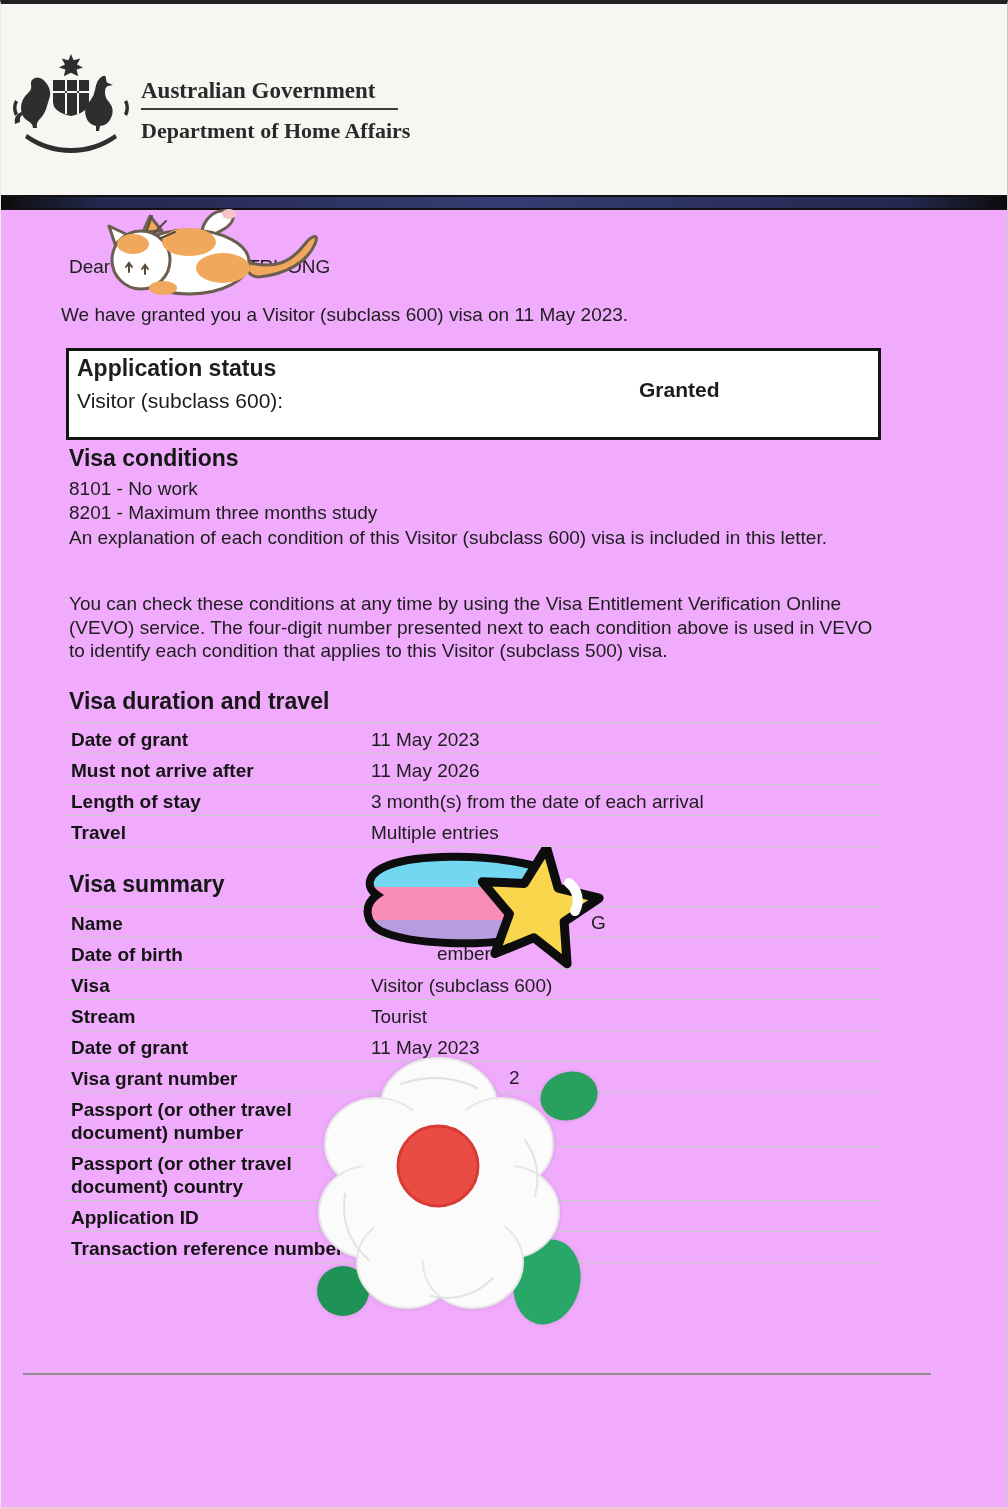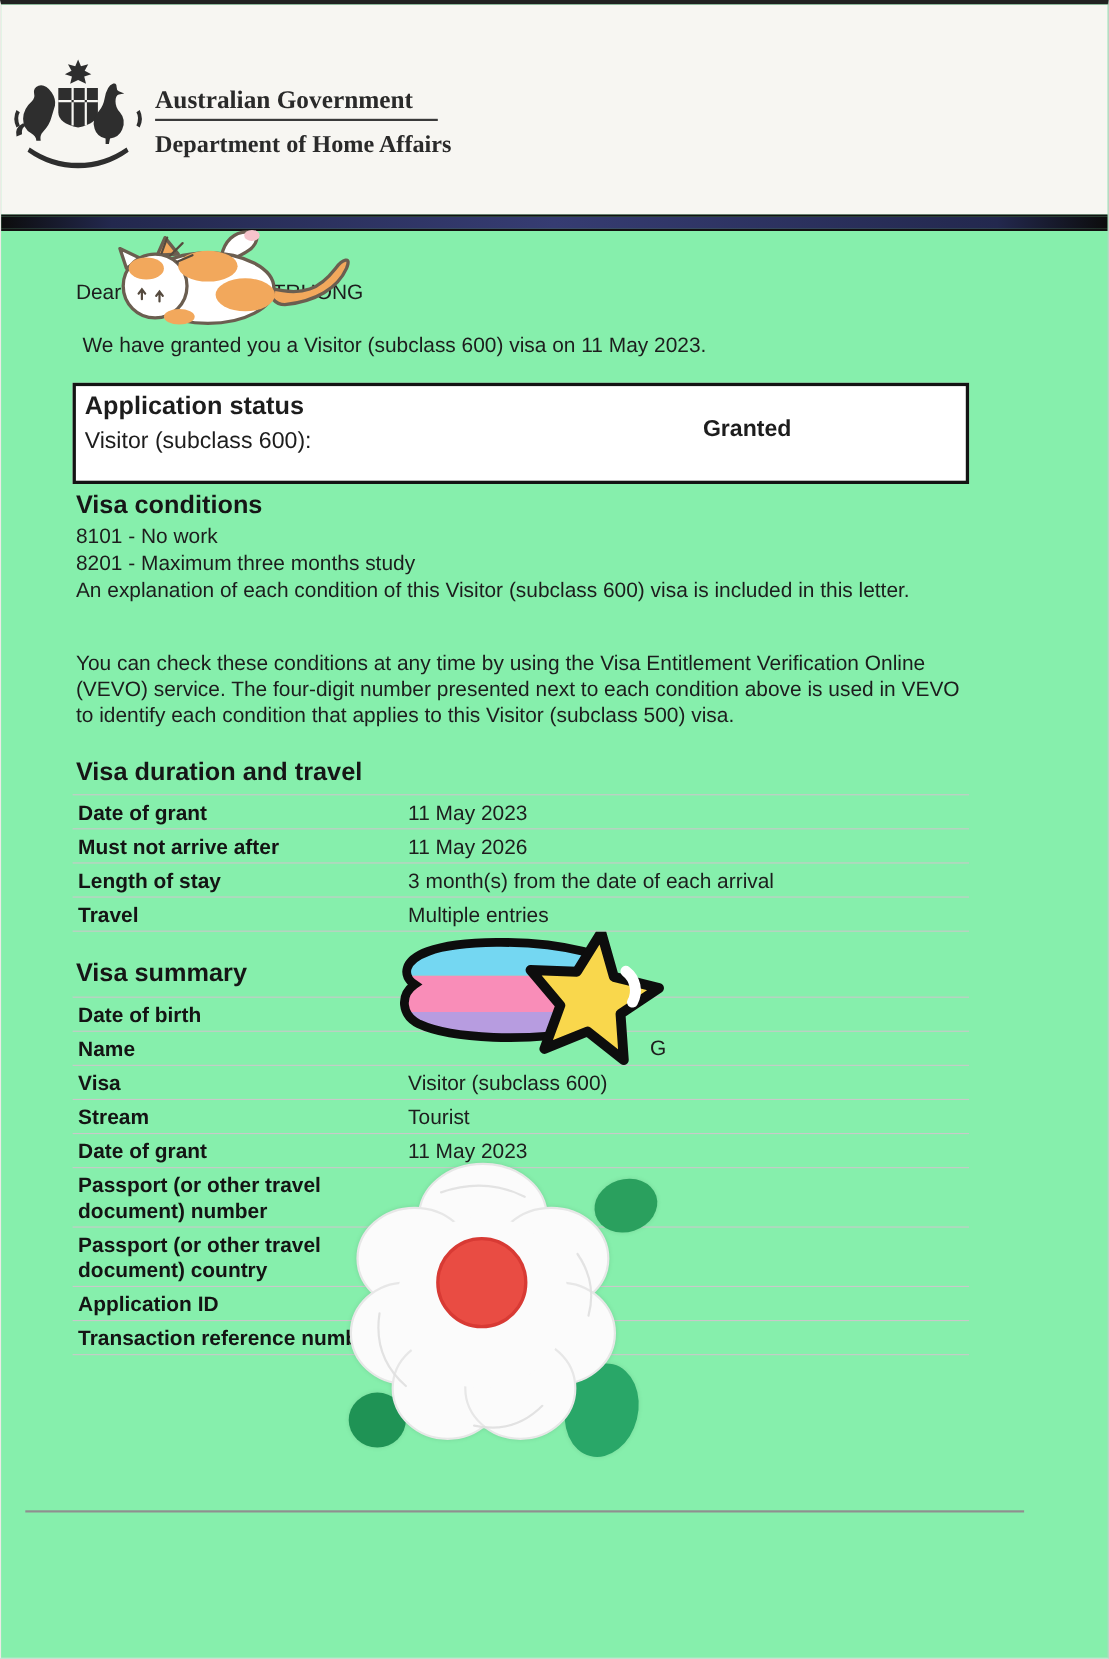--- a/index.html
+++ b/index.html
@@ -1,19 +1,19 @@
 <!DOCTYPE html>
 <html><head>
 <meta charset="utf-8">
 <style>
   * { margin:0; padding:0; box-sizing:border-box; }
   body { background:#e9e9e9; font-family:"Liberation Sans", sans-serif; }
   .page {
     position:relative; width:1008px; height:1508px; margin:0 auto;
-    background:#86efac; overflow:hidden;
+    background:#f0abfc; overflow:hidden;
     border-top:4px solid #222; border-right:1px solid #c9c9c9;
     border-left:1px solid #eceae6; border-bottom:1px solid #dcdcdc;
     color:#1d1d1d;
   }
   .header-band { position:absolute; left:0; top:0; width:100%; height:191px; background:#f7f6f2; }
   .coat-of-arms { position:absolute; left:8px; top:46px; }
   .gov-name {
     position:absolute; left:140px; top:74px;
     font-family:"Liberation Serif", serif; font-weight:bold; font-size:23px; color:#2a2a2a;
   }
@@ -23,21 +23,21 @@
     font-family:"Liberation Serif", serif; font-weight:bold; font-size:22px; color:#2a2a2a;
   }
   .banner-bar {
     position:absolute; left:0; top:191px; width:100%; height:15px;
     background:linear-gradient(to right,#0c0c0c 0%,#23284e 10%,#363c72 50%,#23284e 90%,#0c0c0c 100%);
     border-top:2px solid #111; border-bottom:2px solid #111;
   }
   .txt { position:absolute; font-size:19px; color:#1d1d1d; }
   .salutation-start { left:68px; top:252px; }
   .salutation-end { left:247px; top:252px; }
-  .grant-notice { left:74px; top:300px; }
+  .grant-notice { left:60px; top:300px; }
 
   .status-box {
     position:absolute; left:65px; top:344px; width:815px; height:92px;
     border:3px solid #141414; background:#fff;
   }
   .status-title { position:absolute; left:8px; top:4px; font-size:23px; font-weight:bold; }
   .status-label { position:absolute; left:8px; top:38px; font-size:21px; }
   .status-value { position:absolute; left:570px; top:27px; font-size:21px; font-weight:bold; }
 
   .section-title { position:absolute; left:68px; font-size:23px; font-weight:bold; color:#161616; }
@@ -120,40 +120,45 @@
     </div>
     <div class="kv-row">
       <div class="kv-label">Travel</div>
       <div class="kv-value">Multiple entries</div>
     </div>
   </div>
 
   <div class="section-title" style="top:867px;">Visa summary</div>
   <div class="kv-table" style="top:902px;">
     <div class="kv-row">
+      <div class="kv-label">Name</div>
+      <div class="kv-value"></div>
+      <span class="fragment" style="left:525px;">G</span>
+    </div>
+    <div class="kv-row">
       <div class="kv-label">Date of birth</div>
       <div class="kv-value"></div>
       <span class="fragment" style="left:371px;">ember</span>
-    </div>
-    <div class="kv-row">
-      <div class="kv-label">Name</div>
-      <div class="kv-value"></div>
-      <span class="fragment" style="left:525px;">G</span>
     </div>
     <div class="kv-row">
       <div class="kv-label">Visa</div>
       <div class="kv-value">Visitor (subclass 600)</div>
     </div>
     <div class="kv-row">
       <div class="kv-label">Stream</div>
       <div class="kv-value">Tourist</div>
     </div>
     <div class="kv-row">
       <div class="kv-label">Date of grant</div>
       <div class="kv-value">11 May 2023</div>
+    </div>
+    <div class="kv-row">
+      <div class="kv-label">Visa grant number</div>
+      <div class="kv-value"></div>
+      <span class="fragment" style="left:443px;">2</span>
     </div>
     <div class="kv-row">
       <div class="kv-label">Passport (or other travel document) number</div>
       <div class="kv-value"></div>
     </div>
     <div class="kv-row">
       <div class="kv-label">Passport (or other travel document) country</div>
       <div class="kv-value"></div>
     </div>
     <div class="kv-row">

